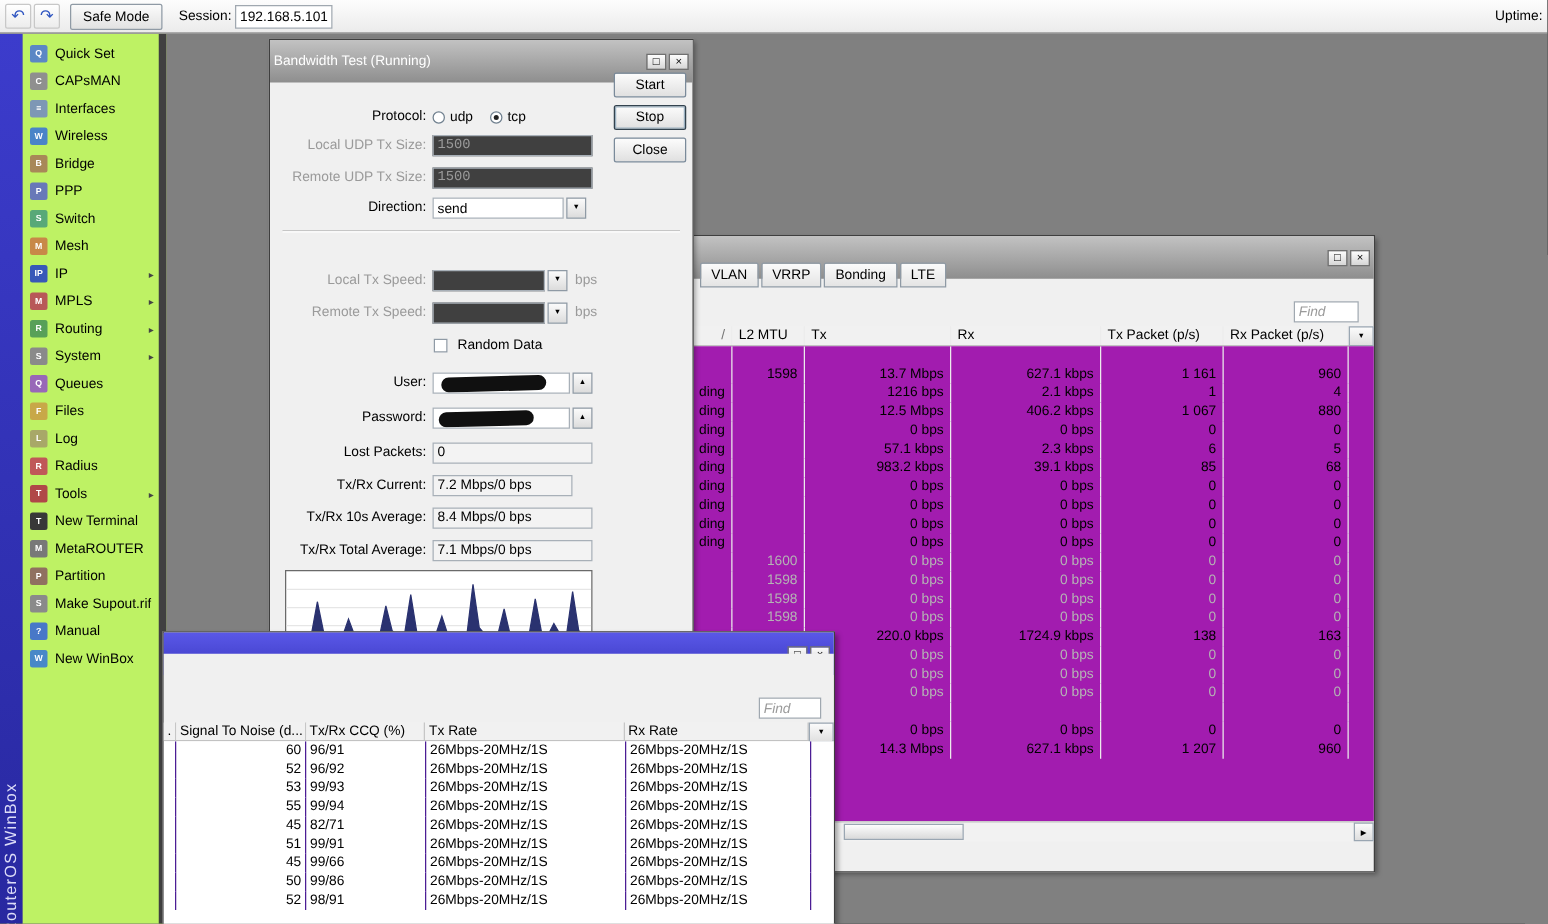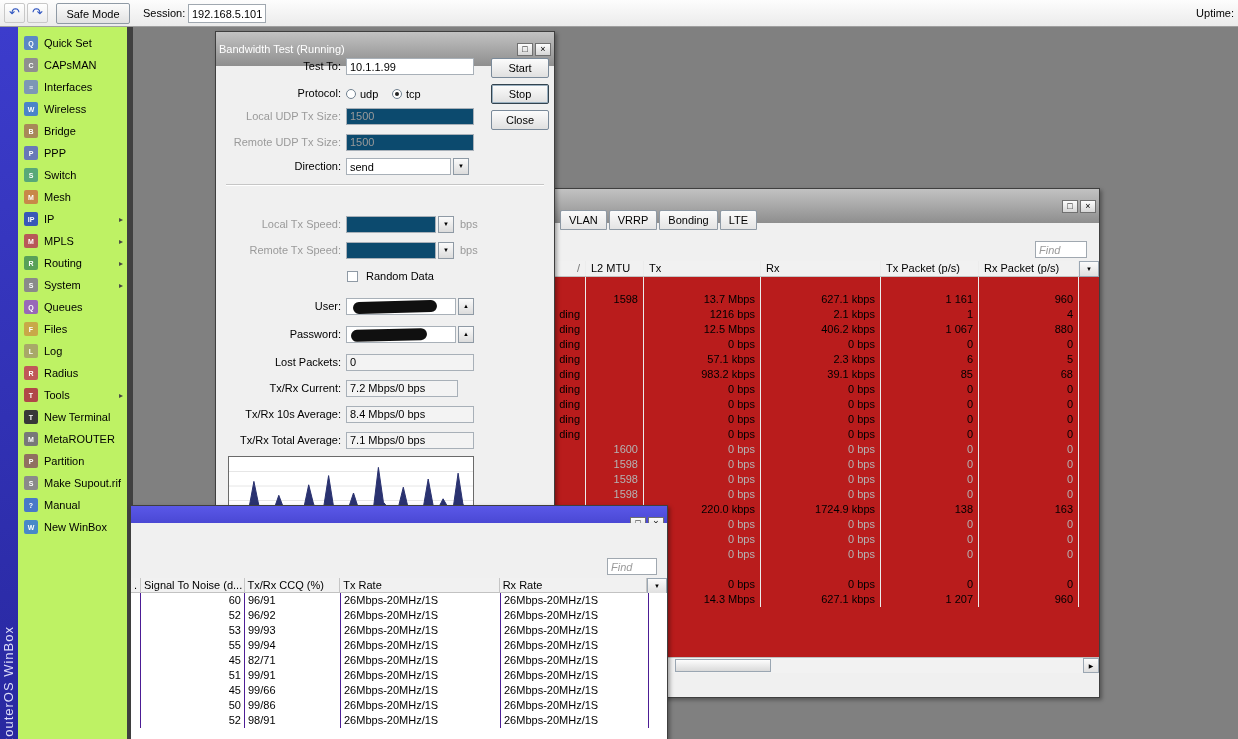--- a/index.html
+++ b/index.html
@@ -54,41 +54,41 @@
   .iface-tab{height:20px;padding:0 8px;font:inherit;background:linear-gradient(#fbfbfb,#e4e4e4);
           border:1px solid #8f9aa5;border-radius:2px 2px 0 0;cursor:pointer;}
   .find-input{height:17px;border:1px solid #a0a8b0;background:#fff;font:inherit;padding:0 3px;}
   .find-input::placeholder{color:#9a9a9a;font-style:italic;}
   .iface-find{position:absolute;top:52px;right:12px;width:52px;}
   .iface-header{position:absolute;top:72px;left:0;right:0;height:16px;display:flex;
           background:#f1f1f1;border-bottom:1px solid #c2c2c2;}
   .hcell{border-right:1px solid #c6c6c6;padding:0 4px;line-height:15px;white-space:nowrap;overflow:hidden;background:#f1f1f1;}
   .col-btn{width:20px;height:16px;padding:0;font-size:6px;background:linear-gradient(#fbfbfb,#e0e0e0);
           border:1px solid #9aa6b2;cursor:pointer;}
-  .iface-body{position:absolute;top:88px;left:0;right:0;height:380px;background:#b91c1c;overflow:hidden;}
+  .iface-body{position:absolute;top:88px;left:0;right:0;height:380px;background:#a21caf;overflow:hidden;}
   .irow{display:flex;height:15px;line-height:15px;}
   .icell{border-right:1px solid #ececec;padding:0 5px;white-space:nowrap;overflow:hidden;}
   .alr{text-align:right;}
   .muted{color:#b4b4b4;}
   .c0{width:285px;}.c1{width:58px;}.c2{width:117px;}.c3{width:120px;}.c4{width:98px;}.c5{width:100px;}
   .sortmark{color:#777;}
   .hscroll{position:absolute;top:468px;left:0;right:0;height:16px;background:#f2f2f2;border-top:1px solid #c0c0c0;}
   .harrow{position:absolute;top:0;width:16px;height:15px;padding:0;font-size:6px;
           background:linear-gradient(#fbfbfb,#dedede);border:1px solid #9aa6b2;cursor:pointer;}
   .harrow.left{left:0;}.harrow.right{right:0;}
   .hthumb{position:absolute;left:374px;top:1px;width:96px;height:13px;
           background:linear-gradient(#fdfdfd,#dadada);border:1px solid #9aa6b2;cursor:grab;}
 
   
   .bw-row{position:absolute;left:0;right:0;height:17px;}
   .bw-label{position:absolute;left:8px;width:117px;text-align:right;line-height:17px;white-space:nowrap;}
   .bw-label.dis{color:#9a9a9a;}
   .bw-input{position:absolute;top:0;height:17px;border:1px solid #a8b0b8;background:#fff;
           font:inherit;padding:0 3px;line-height:15px;white-space:nowrap;overflow:hidden;}
-  .bw-input.dis{background:#0c4a6e;color:#9a9a9a;}
+  .bw-input.dis{background:#404040;color:#9a9a9a;font-family:Liberation Mono, monospace;}
   .bw-input.ro{background:#f3f3f3;color:#000;}
   .bw-btn{position:absolute;left:275px;width:58px;height:20px;font:inherit;cursor:pointer;
           background:linear-gradient(#fcfcfc,#e0e0e0);border:1px solid #7a8a9a;border-radius:2px;}
   .bw-btn.default{border:1px solid #33434f;box-shadow:inset 0 0 0 1px #9ab0c0;}
   .drop-btn{position:absolute;top:0;width:16px;height:17px;font-size:6px;line-height:15px;text-align:center;
           background:linear-gradient(#fbfbfb,#dcdcdc);border:1px solid #8f9aa5;padding:0;cursor:pointer;}
   .radio{position:absolute;top:0;display:flex;align-items:center;gap:4px;height:17px;cursor:pointer;}
   .rdot{width:10px;height:10px;border:1px solid #70808f;border-radius:50%;background:#fff;position:relative;flex:none;}
   .rdot.on::after{content:"";position:absolute;left:2px;top:2px;width:4px;height:4px;border-radius:50%;background:#222;}
   .cbx{position:absolute;left:131px;top:3px;width:11px;height:11px;border:1px solid #8f9aa5;background:#fff;cursor:pointer;}
@@ -438,24 +438,20 @@
 
   <div class="window bw-win">
     <div class="titlebar tb-inactive">
       <span class="title-text">Bandwidth Test (Running)</span>
       <span class="win-btns">
         <button class="win-btn">□</button>
         <button class="win-btn">×</button>
       </span>
     </div>
 
-    <div class="bw-row" style="top:26px">
-      <span class="bw-label">Test To:</span>
-      <input class="bw-input" style="left: 130px; width: 128px;" value="10.1.1.99">
-    </div>
     <button class="bw-btn" style="top:26px">Start</button>
 
     <div class="bw-row" style="top:53px">
       <span class="bw-label">Protocol:</span>
       <span class="radio" style="left:130px">
           <span class="rdot"></span>
           <span>udp</span>
         </span>
       <span class="radio" style="left:176px">
           <span class="rdot on"></span>

